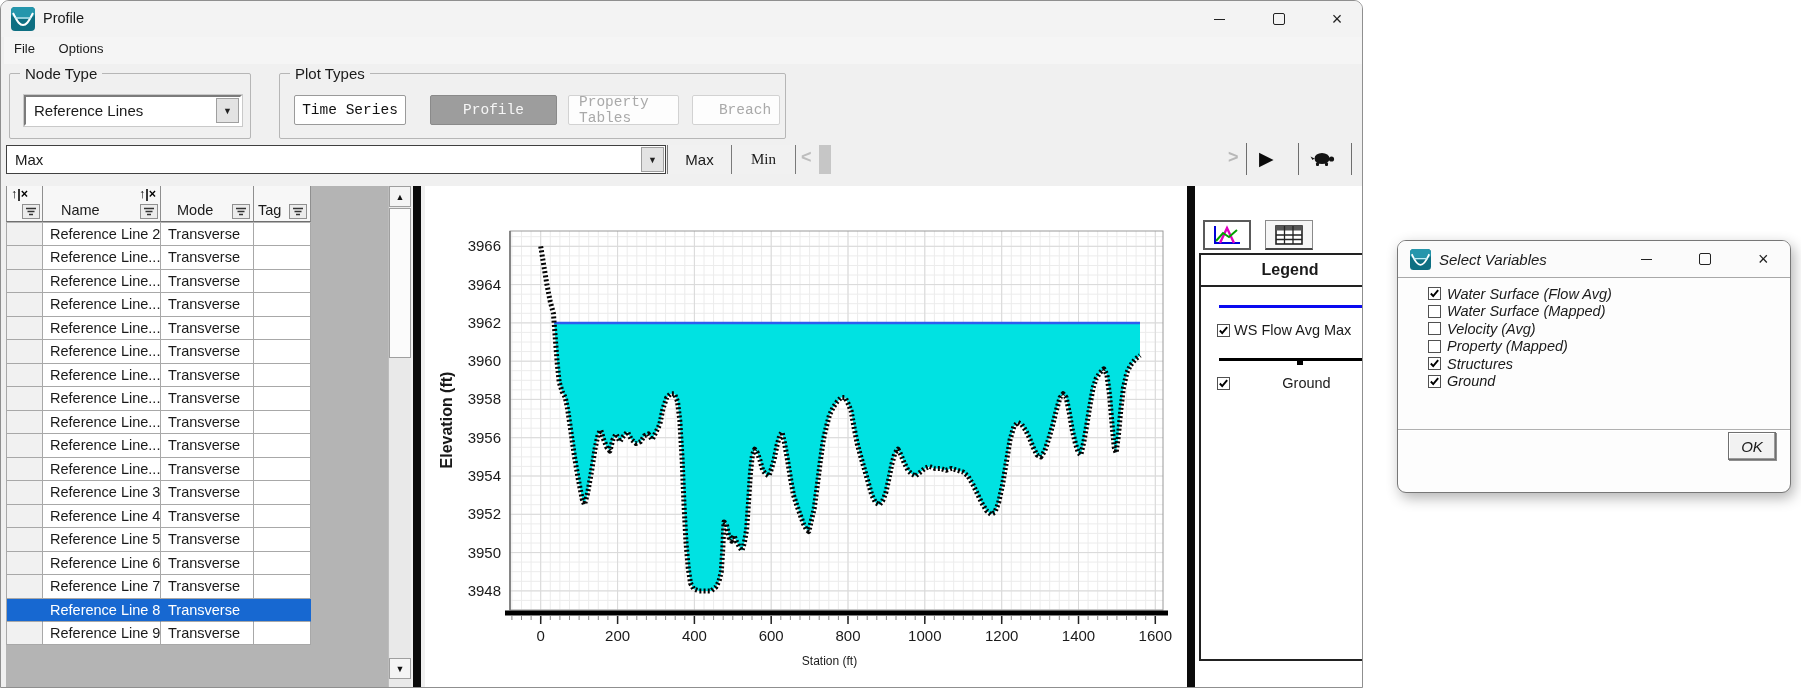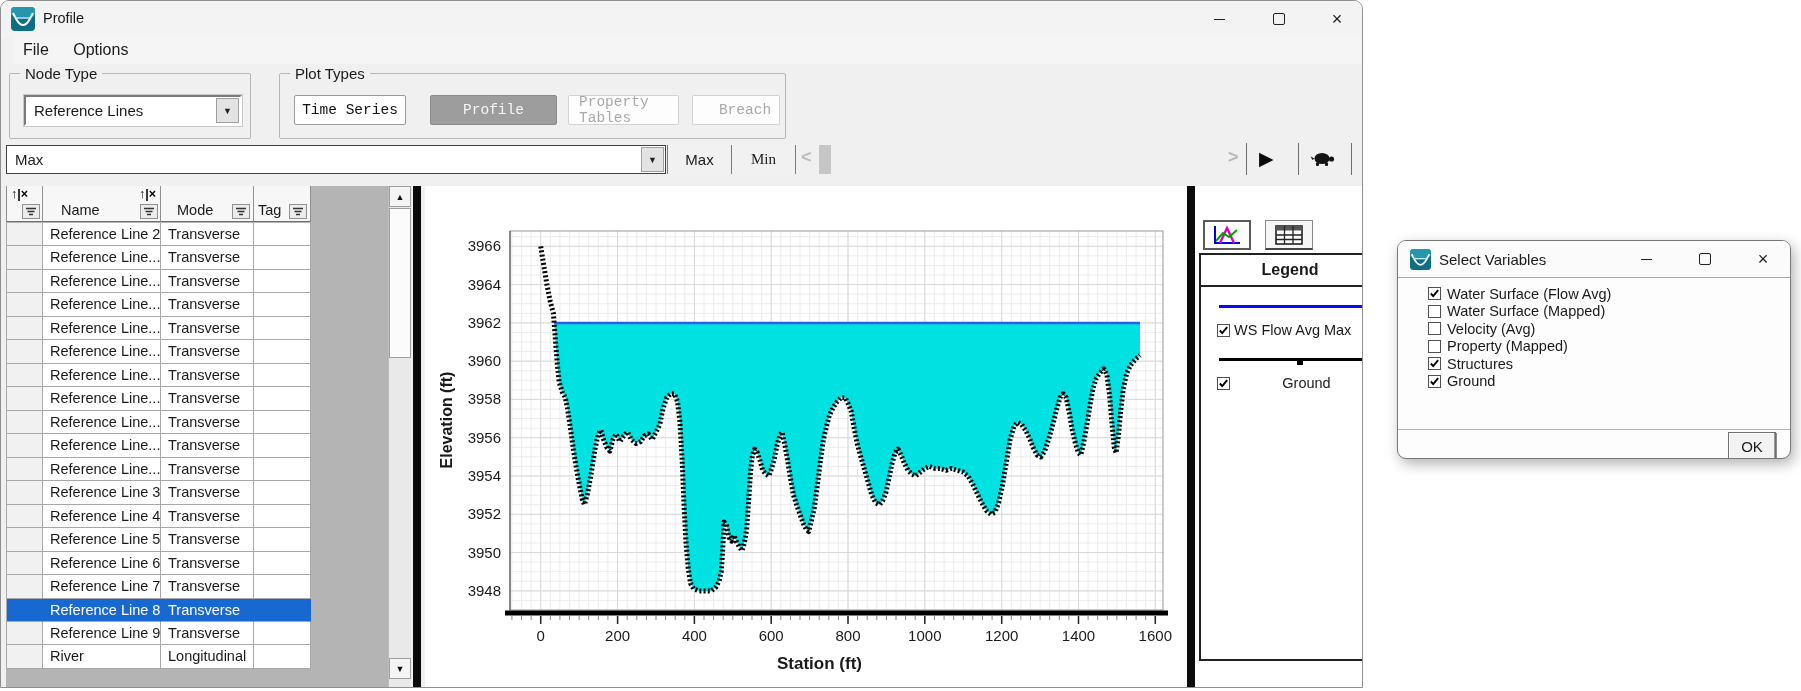--- a/index.html
+++ b/index.html
@@ -11,21 +11,21 @@
        border:1px solid #8f8f8f;border-radius:9px 9px 0 0;box-sizing:border-box;overflow:hidden;}
   #titlebar{position:absolute;left:0;top:0;width:100%;height:36px;background:#f3f3f3;}
   .appicon{position:absolute;left:10px;top:6px;width:24px;height:24px;}
   #wtitle{position:absolute;left:42px;top:9px;font-size:14.5px;}
   .wbtn{position:absolute;top:0;width:46px;height:36px;display:flex;align-items:center;justify-content:center;}
   #btn-min{left:1195px;} #btn-max{left:1255px;} #btn-close{left:1313px;}
   .glyph-min{width:11px;height:0;border-top:1.4px solid #222;}
   .glyph-max{width:10px;height:10px;border:1.4px solid #222;border-radius:2px;}
   .glyph-x{font-size:18px;color:#222;line-height:1;}
 
-  #menubar{position:absolute;left:12px;top:36px;width:100%;height:27px;background:#f5f5f5;font-size:16px;}
+  #menubar{position:absolute;left:3px;top:36px;width:100%;height:27px;background:#f5f5f5;font-size:13px;}
   #menubar span{display:inline-block;padding:4px 10px;}
 
   
   .groupbox{position:absolute;border:1px solid #b6b6b6;border-radius:2px;}
   .grouplabel{position:absolute;top:-9px;left:10px;background:#f0f0f0;padding:0 5px;font-size:15px;}
   #grp-node{left:8px;top:72px;width:240px;height:64px;}
   #grp-plot{left:278px;top:72px;width:505px;height:64px;}
 
   #node-combo{position:absolute;left:14px;top:21px;width:218px;height:31px;background:#fff;
       border-top:2px solid #7b7b7b;border-left:2px solid #7b7b7b;border-bottom:2px solid #ffffff;border-right:2px solid #ffffff;
@@ -89,21 +89,21 @@
   #sarr-up{top:0;} #sarr-dn{bottom:10px;}
   #sthumb{position:absolute;left:0;top:22px;width:22px;height:150px;background:#fbfbfb;border:1px solid #9f9f9f;box-sizing:border-box;}
 
   .blackstrip{position:absolute;top:185px;width:8px;height:503px;background:#0b0b0b;}
   #strip-l{left:412px;} #strip-r{left:1186px;}
 
   
   #plotpanel{position:absolute;left:424px;top:185px;width:762px;height:503px;background:#ffffff;}
   #plot-title{position:absolute;left:85px;top:12px;width:653px;text-align:center;font-size:15px;white-space:pre;}
   #ylabel{position:absolute;left:-58px;top:225px;width:160px;text-align:center;transform:rotate(-90deg);font-size:16px;font-weight:bold;}
-  #xlabel{position:absolute;left:68px;top:468px;width:653px;text-align:center;font-size:17px;font-weight:bold;}
+  #xlabel{position:absolute;left:78px;top:468px;width:653px;text-align:center;font-size:12px;font-weight:normal;}
   #chart-svg{position:absolute;left:0;top:0;}
 
   
   #legendregion{position:absolute;left:1194px;top:185px;width:169px;height:503px;background:#ffffff;}
   .ltab{position:absolute;top:34px;width:48px;height:30px;background:#fff;box-sizing:border-box;display:flex;align-items:center;justify-content:center;}
   #ltab-chart{left:8px;border:2px solid #5a5a5a;}
   #ltab-table{left:70px;border:1px solid #8a8a8a;border-bottom:2px solid #444;background:#f6f6f6;}
   #legendbox{position:absolute;left:4px;top:67px;width:182px;height:408px;border:2px solid #222;background:#fff;box-sizing:border-box;}
   #legendhdr{position:absolute;left:0;top:0;width:100%;height:32px;border-bottom:2px solid #222;box-sizing:border-box;
              text-align:center;font-weight:bold;font-size:16px;padding-top:6px;}
@@ -112,22 +112,22 @@
   .leg-line .mk{position:absolute;left:50%;top:-2px;width:6px;height:6px;background:#000;transform:translateX(-50%);}
   .leg-row{display:flex;align-items:center;padding:0 6px;margin-top:11px;font-size:14.5px;}
   .leg-row .lbl{margin-left:4px;white-space:nowrap;}
   .leg-row.center .lbl{flex:1;text-align:center;margin-left:0;}
 
   
   .cb{display:inline-block;width:13px;height:13px;background:#fff;border:1px solid #505050;box-sizing:border-box;position:relative;flex:0 0 13px;}
   .cb svg{position:absolute;left:0;top:0;}
 
   
-  #dlg{position:absolute;left:1397px;top:240px;width:394px;height:219px;background:#fdfdfd;border:1px solid #777;
-       border-radius:9px;box-shadow:3px 5px 14px rgba(0,0,0,0.3);box-sizing:border-box;overflow:hidden;}
+  #dlg{position:absolute;left:1397px;top:240px;width:394px;height:253px;background:#fdfdfd;border:1px solid #777;
+       border-radius:9px;box-shadow:3px 5px 14px rgba(0,0,0,0.3);box-sizing:border-box;overflow:hidden;font-style:italic;}
   #dlg-titlebar{position:absolute;left:0;top:0;width:100%;height:37px;background:#fbfbfb;border-bottom:1px solid #a8a8a8;box-sizing:border-box;}
   #dlg-titlebar .appicon{left:12px;top:8px;width:21px;height:21px;}
   #dlg-title{position:absolute;left:41px;top:10px;font-size:15px;}
   .dwbtn{position:absolute;top:0;width:40px;height:36px;display:flex;align-items:center;justify-content:center;}
   #dbtn-min{left:228px;} #dbtn-max{left:287px;} #dbtn-close{left:345px;}
   #dlg-options{position:absolute;left:30px;top:44px;}
   .opt-row{display:flex;align-items:center;height:17.5px;font-size:14.5px;}
   .opt-row .lbl{margin-left:6px;white-space:nowrap;}
   #dlg-sep{position:absolute;left:0;top:188px;width:100%;border-top:1px solid #b0b0b0;border-bottom:1px solid #fff;}
   #ok-btn{position:absolute;left:330px;top:191px;width:48px;height:28px;background:#f2f2f2;border:1px solid #707070;
@@ -346,26 +346,20 @@
           <div class="trow sel">
             <div class="tcell tc0"></div>
             <div class="tcell tc1">Reference Line 8</div>
             <div class="tcell tc2">Transverse</div>
             <div class="tcell tc3"></div>
           </div>
           <div class="trow">
             <div class="tcell tc0"></div>
             <div class="tcell tc1">Reference Line 9</div>
             <div class="tcell tc2">Transverse</div>
-            <div class="tcell tc3"></div>
-          </div>
-          <div class="trow">
-            <div class="tcell tc0"></div>
-            <div class="tcell tc1">River</div>
-            <div class="tcell tc2">Longitudinal</div>
             <div class="tcell tc3"></div>
           </div>
         </div>
       <div id="tscroll">
         <div class="sarrow" id="sarr-up">▲</div>
         <div id="sthumb"></div>
         <div class="sarrow" id="sarr-dn">▼</div>
       </div>
     </div>
 

